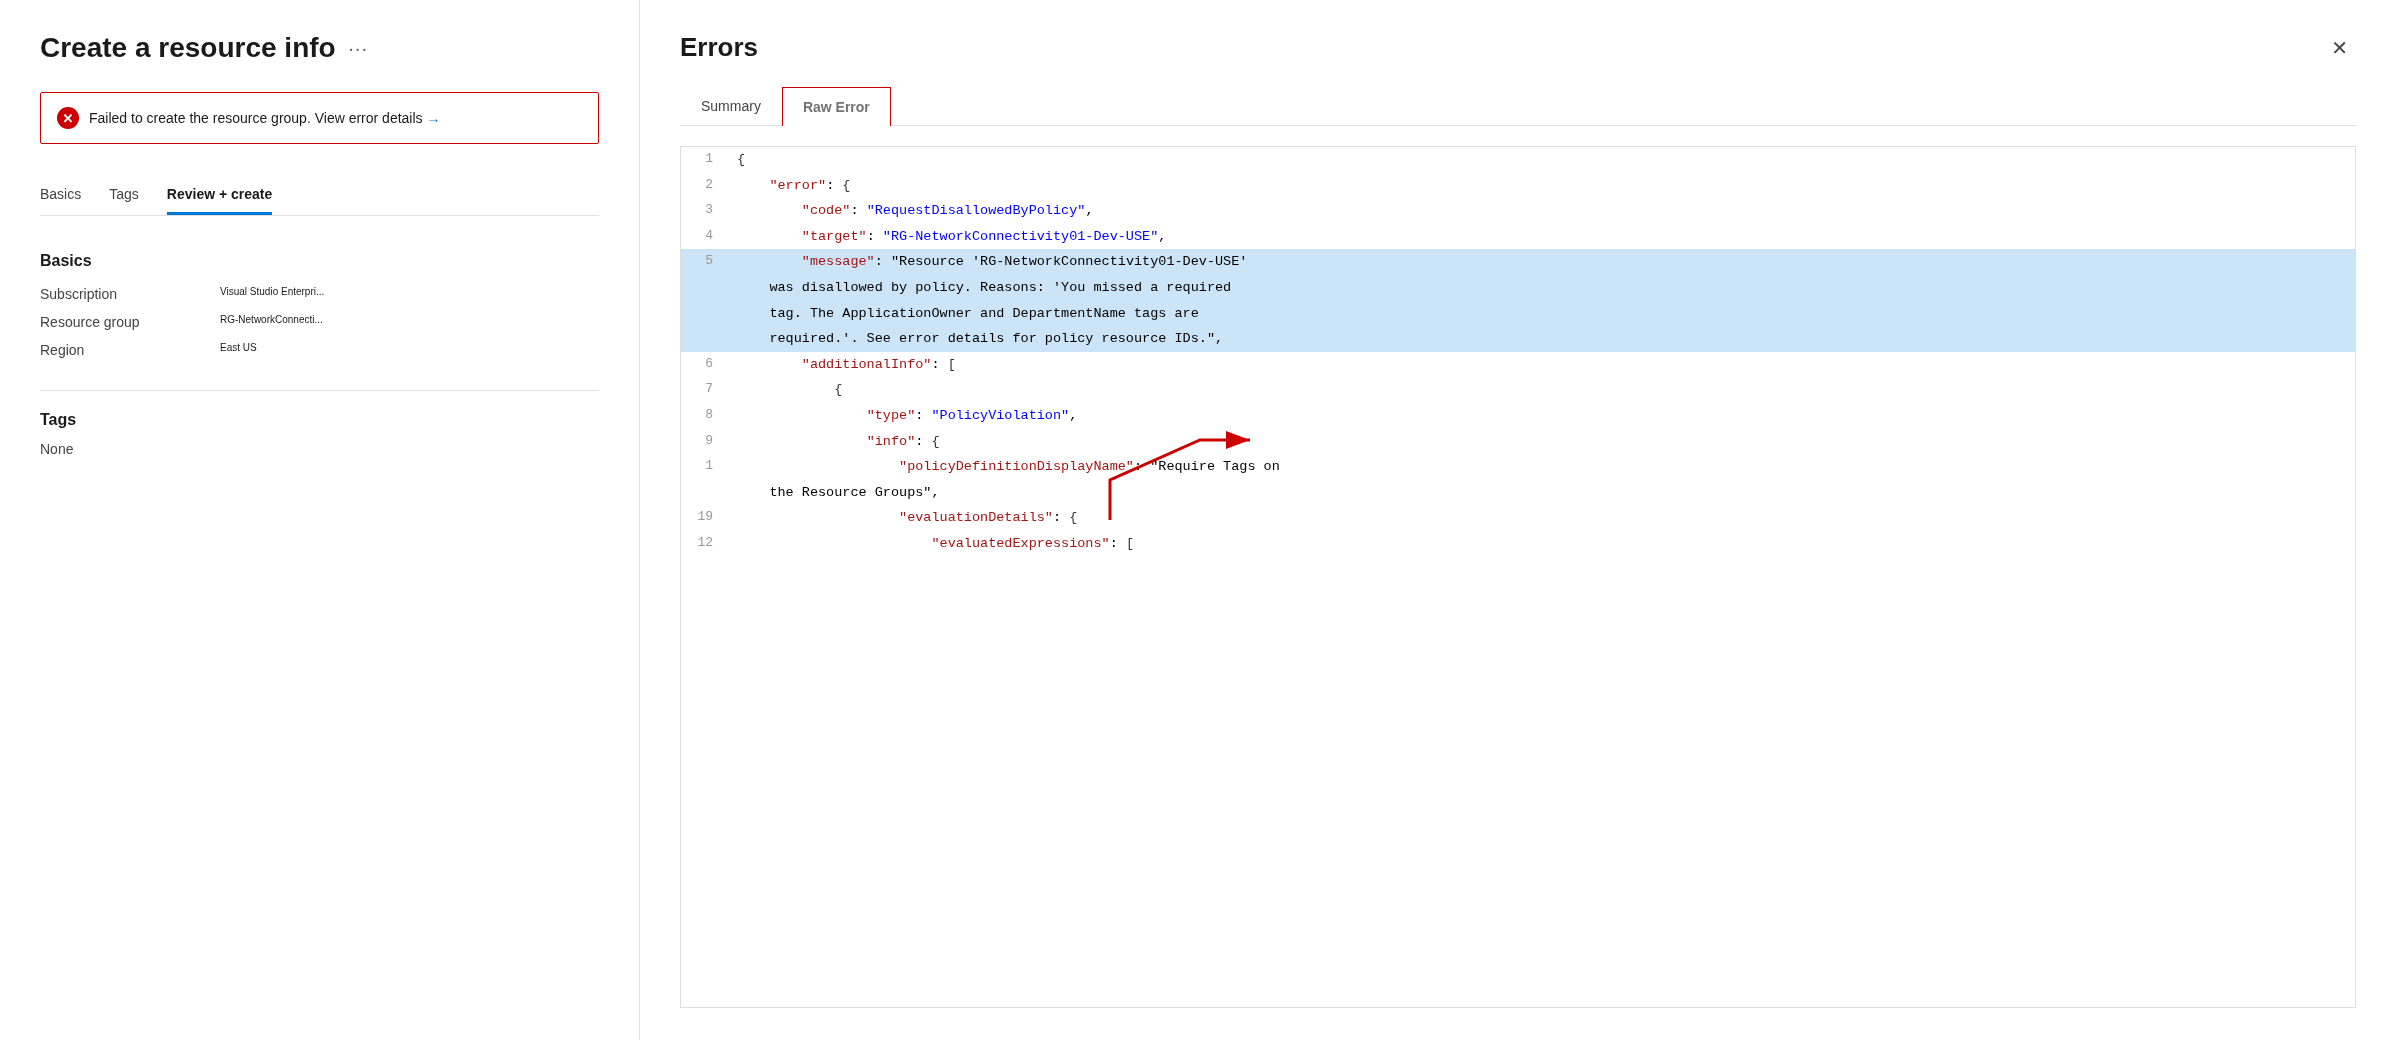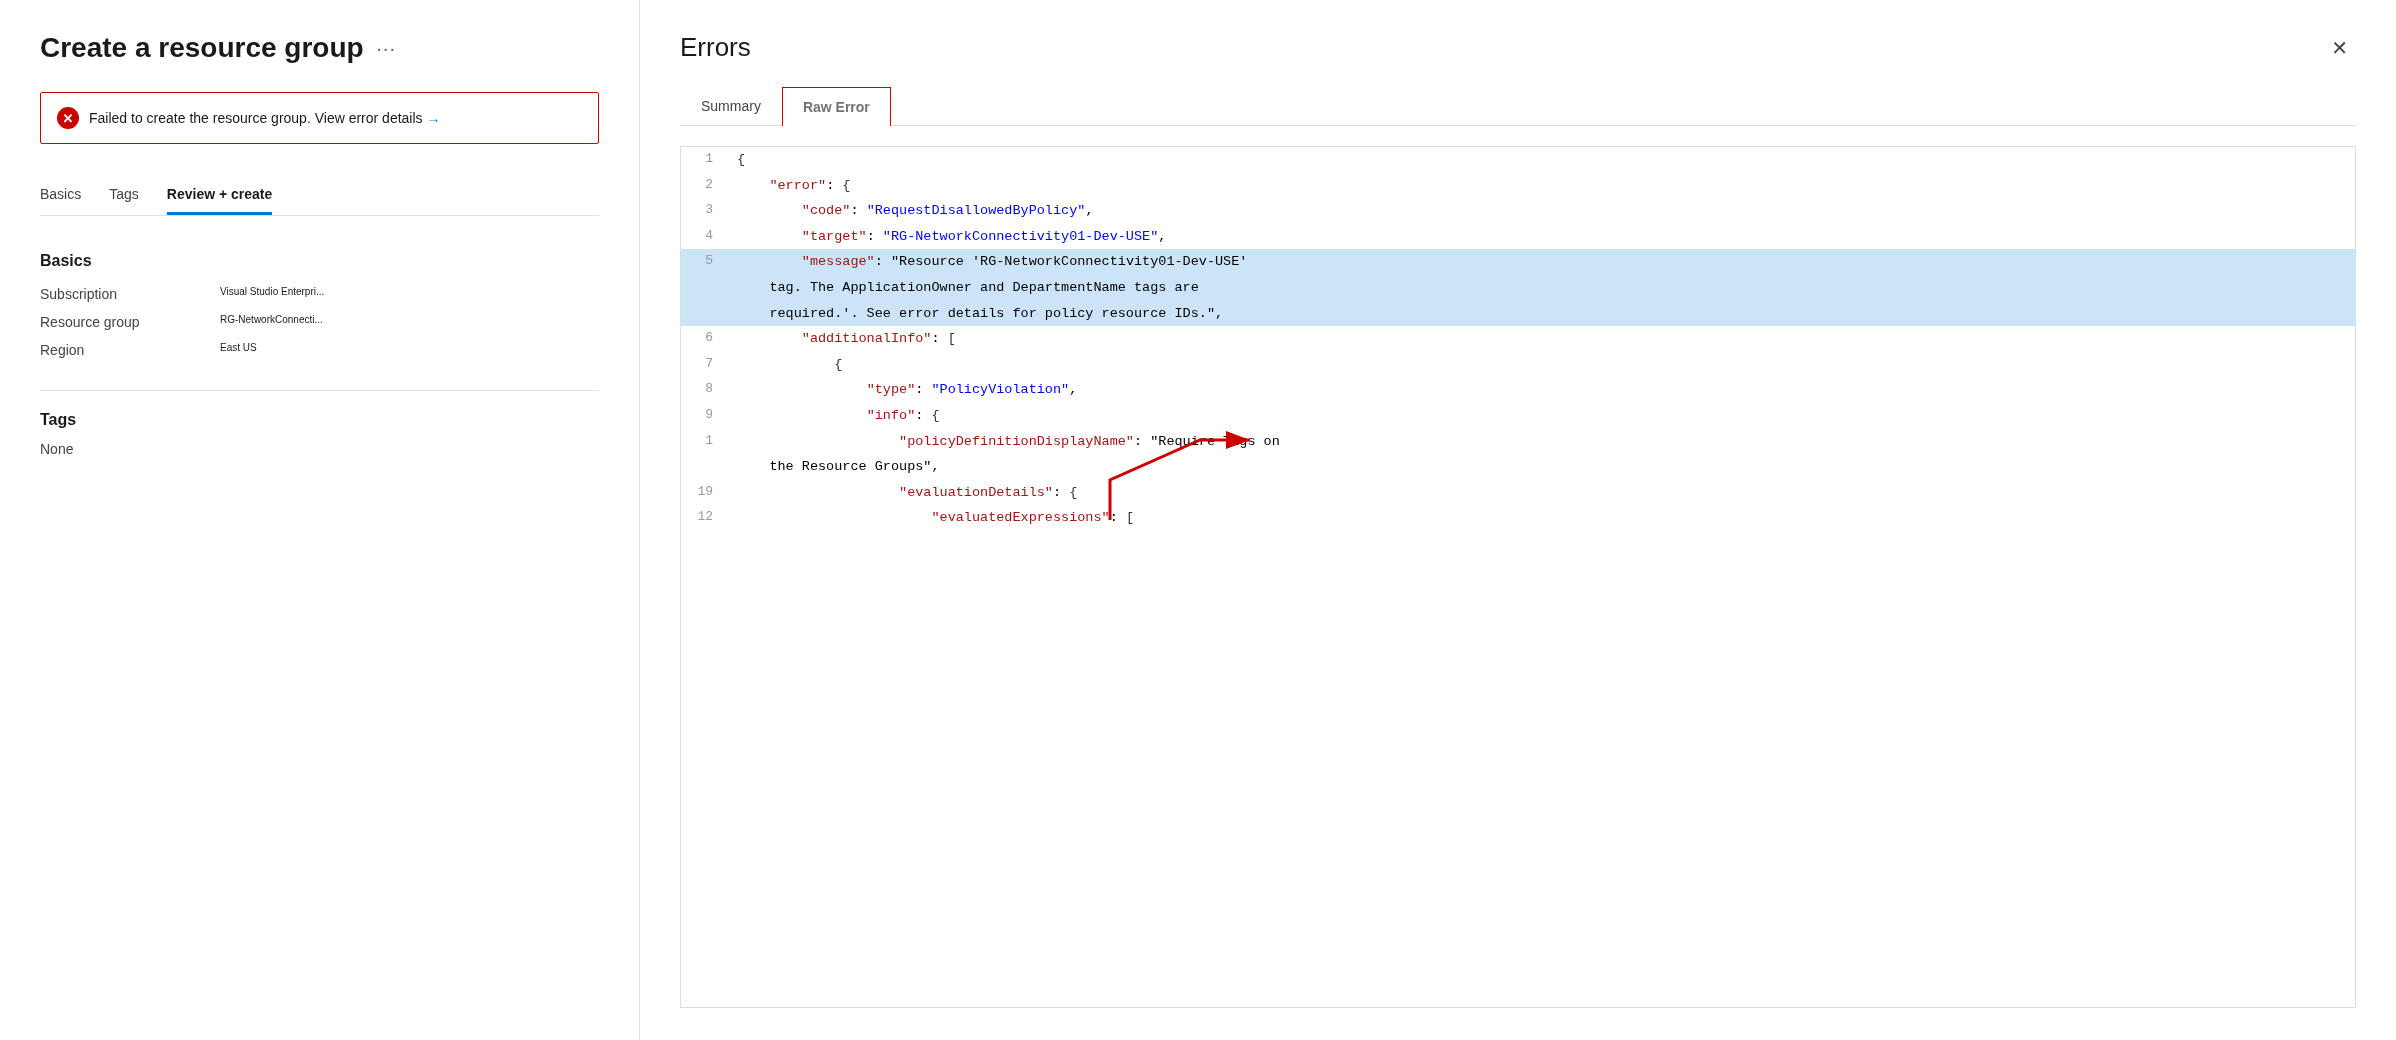--- a/index.html
+++ b/index.html
@@ -162,21 +162,21 @@
 
     .panel-header {
       display: flex;
       align-items: center;
       justify-content: space-between;
       margin-bottom: 24px;
     }
 
     .panel-title {
       font-size: 26px;
-      font-weight: 400;
+      font-weight: 700;
       color: #1a1a1a;
     }
 
     .close-btn {
       font-size: 20px;
       color: #444;
       cursor: pointer;
       background: none;
       border: none;
       padding: 4px 8px;
@@ -264,21 +264,21 @@
     .code-container::-webkit-scrollbar-thumb {
       background: #bbb;
     }
   </style>
 </head>
 <body>
 
 <div class="left-panel">
 
   <div class="page-title-row">
-    <h1 class="page-title">Create a resource group</h1>
+    <h1 class="page-title">Create a resource info</h1>
     <span class="ellipsis-icon">···</span>
   </div>
 
   <div class="error-banner">
     <div class="error-icon-circle">✕</div>
     <span class="error-text">
       <span>Failed to create the resource group. View error details</span>
       <a class="error-link" href="#"> →</a>
     </span>
   </div>
@@ -337,20 +337,24 @@
         <div class="line-number">3</div>
         <div class="line-content">        <span class="key">"code"</span>: <span class="val-str">"RequestDisallowedByPolicy"</span>,</div>
       </div>
       <div class="code-line">
         <div class="line-number">4</div>
         <div class="line-content">        <span class="key">"target"</span>: <span class="val-str">"RG-NetworkConnectivity01-Dev-USE"</span>,</div>
       </div>
       <div class="code-line highlighted">
         <div class="line-number">5</div>
         <div class="line-content">        <span class="key">"message"</span>: "Resource 'RG-NetworkConnectivity01-Dev-USE'</div>
+      </div>
+      <div class="code-line highlighted">
+        <div class="line-number"></div>
+        <div class="line-content">    was disallowed by policy. Reasons: 'You missed a required</div>
       </div>
       <div class="code-line highlighted">
         <div class="line-number"></div>
         <div class="line-content">    tag. The ApplicationOwner and DepartmentName tags are</div>
       </div>
       <div class="code-line highlighted">
         <div class="line-number"></div>
         <div class="line-content">    required.'. See error details for policy resource IDs.",</div>
       </div>
       <div class="code-line">

